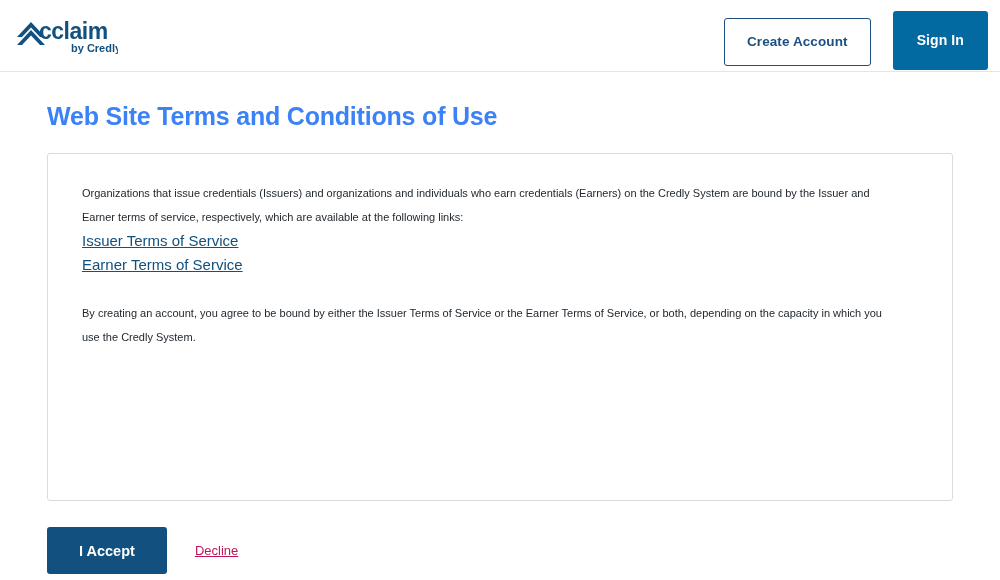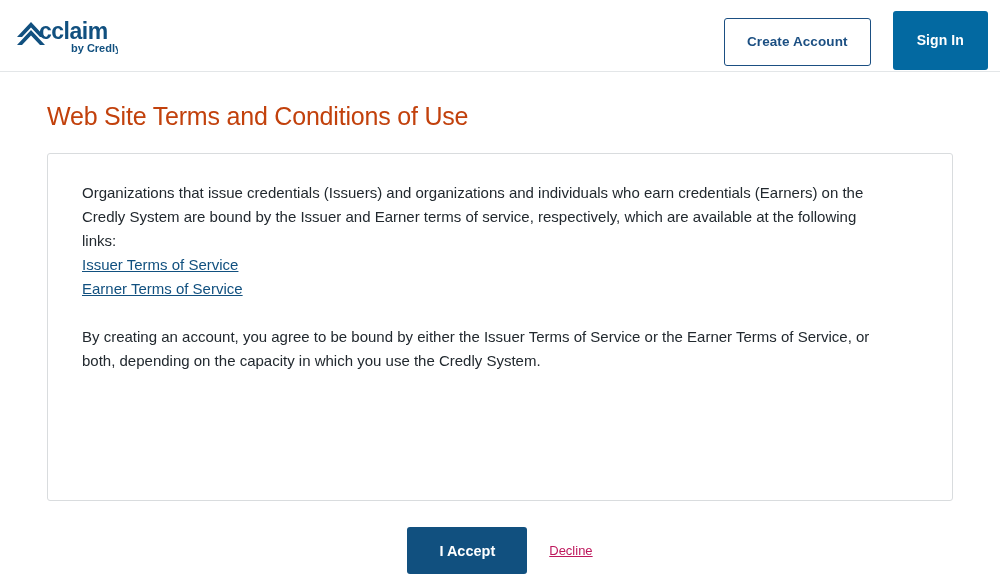--- a/index.html
+++ b/index.html
@@ -73,59 +73,59 @@
     margin-top: -1px;
     letter-spacing: .1px;
   }
 
   
   .page {
     padding: 30px 47px 0 47px;
   }
   .page-title {
     font-size: 25px;
-    font-weight: normal;
+    font-weight: bold;
     margin: 0 0 22px 0;
     letter-spacing: -0.2px;
-    color: #c2410c;
+    color: #3b82f6;
   }
 
   .terms-box {
     border: 1px solid #d9dcde;
     border-radius: 3px;
     height: 348px;
     padding: 27px 32px 20px 34px;
     overflow: auto;
     background: #fff;
   }
   .terms-box p {
     margin: 0;
-    font-size: 15px;
+    font-size: 11px;
     line-height: 24px;
     color: #22292f;
     max-width: 805px;
   }
   .terms-box p.spaced { margin-top: 24px; }
   .terms-link {
     display: block;
     font-size: 15px;
     line-height: 24px;
     color: #11507f;
     text-decoration: underline;
     width: fit-content;
     cursor: pointer;
   }
 
   
   .actions {
     margin-top: 26px;
     display: flex;
     align-items: center;
-    justify-content: center;
-    gap: 22px;
+    justify-content: flex-start;
+    gap: 28px;
   }
   .btn-accept {
     background: #11507f;
     color: #ffffff;
     font-size: 14.5px;
     font-weight: bold;
     border: none;
     border-radius: 3px;
     height: 47px;
     padding: 0 32px;

